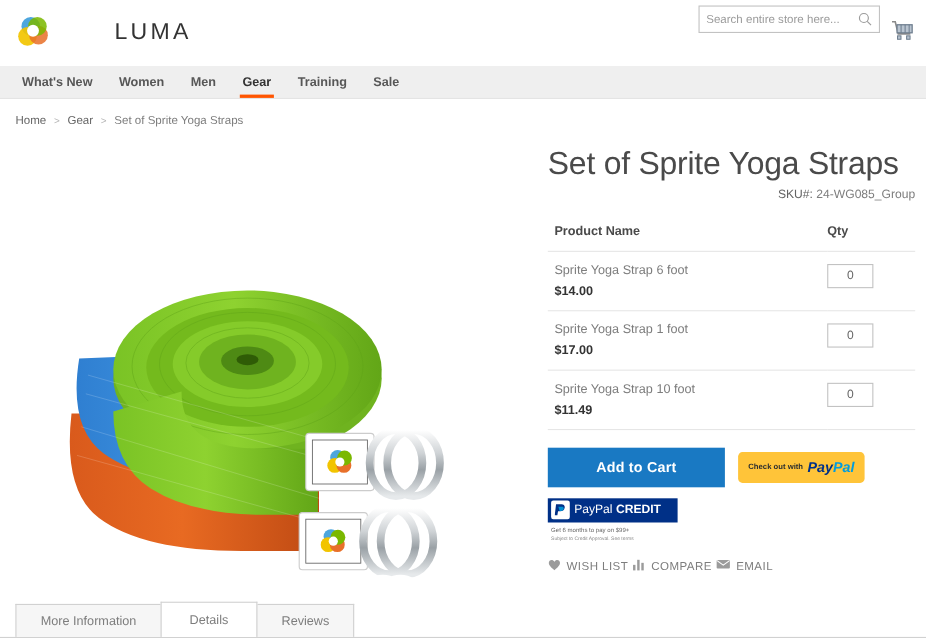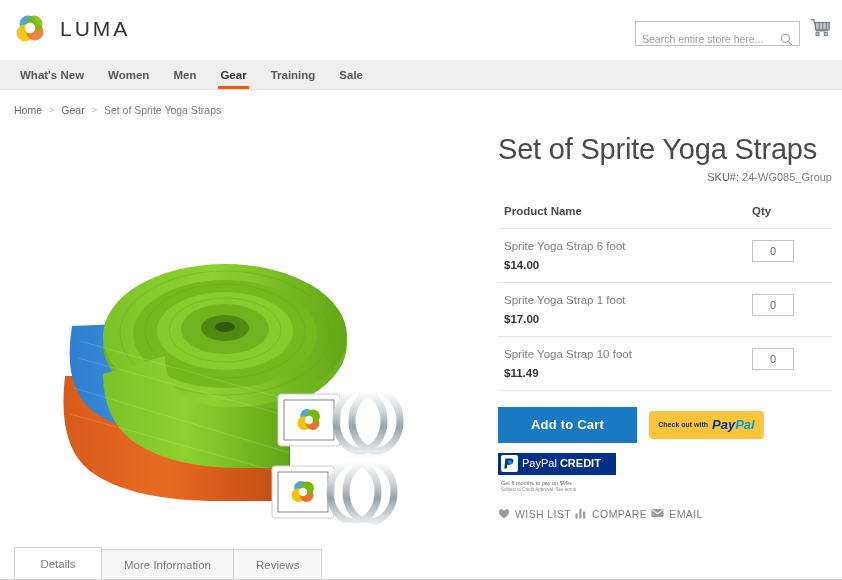--- a/index.html
+++ b/index.html
@@ -23,30 +23,31 @@
     display: flex;
     align-items: center;
     gap: 12px;
   }
   .logo-mark { width: 34px; height: 34px; position: relative; }
   .logo-text {
     font-size: 21px;
     letter-spacing: 3px;
     color: #333333;
     font-weight: 400;
+    margin-left: 44px;
   }
 
   .search-box {
     position: absolute;
-    right: 42px; top: 21px;
+    right: 42px; top: 5px;
     width: 165px; height: 25px;
     border: 1px solid #c2c2c2;
     background: #ffffff;
     display: flex;
-    align-items: flex-end;
+    align-items: center;
     padding: 0 6px;
   }
   .search-input {
     flex: 1;
     border: none;
     outline: none;
     font-size: 10.5px;
     color: #888888;
     font-family: "Liberation Sans", sans-serif;
     background: transparent;
@@ -208,21 +209,21 @@
   }
 
   
   .actions {
     margin-top: 16px;
     display: flex;
     align-items: center;
     gap: 12px;
   }
   .add-to-cart {
-    width: 139px;
+    width: 161px;
     height: 36px;
     background: #1979c3;
     color: #ffffff;
     border: none;
     font-size: 13px;
     font-weight: bold;
     cursor: pointer;
     font-family: "Liberation Sans", sans-serif;
     letter-spacing: 0.2px;
   }
@@ -588,16 +589,16 @@
             <path d="M0.9 1.4 L7 5.8 L13.1 1.4" fill="none" stroke="#ffffff" stroke-width="1.1"></path>
           </svg>
         </span>
         <span>EMAIL</span>
       </span>
     </div>
   </div>
 </div>
 
 <div class="tabs">
+  <div class="tab">More Information</div>
   <div class="tab active">Details</div>
-  <div class="tab">More Information</div>
   <div class="tab">Reviews</div>
 </div>
 
 </body></html>

